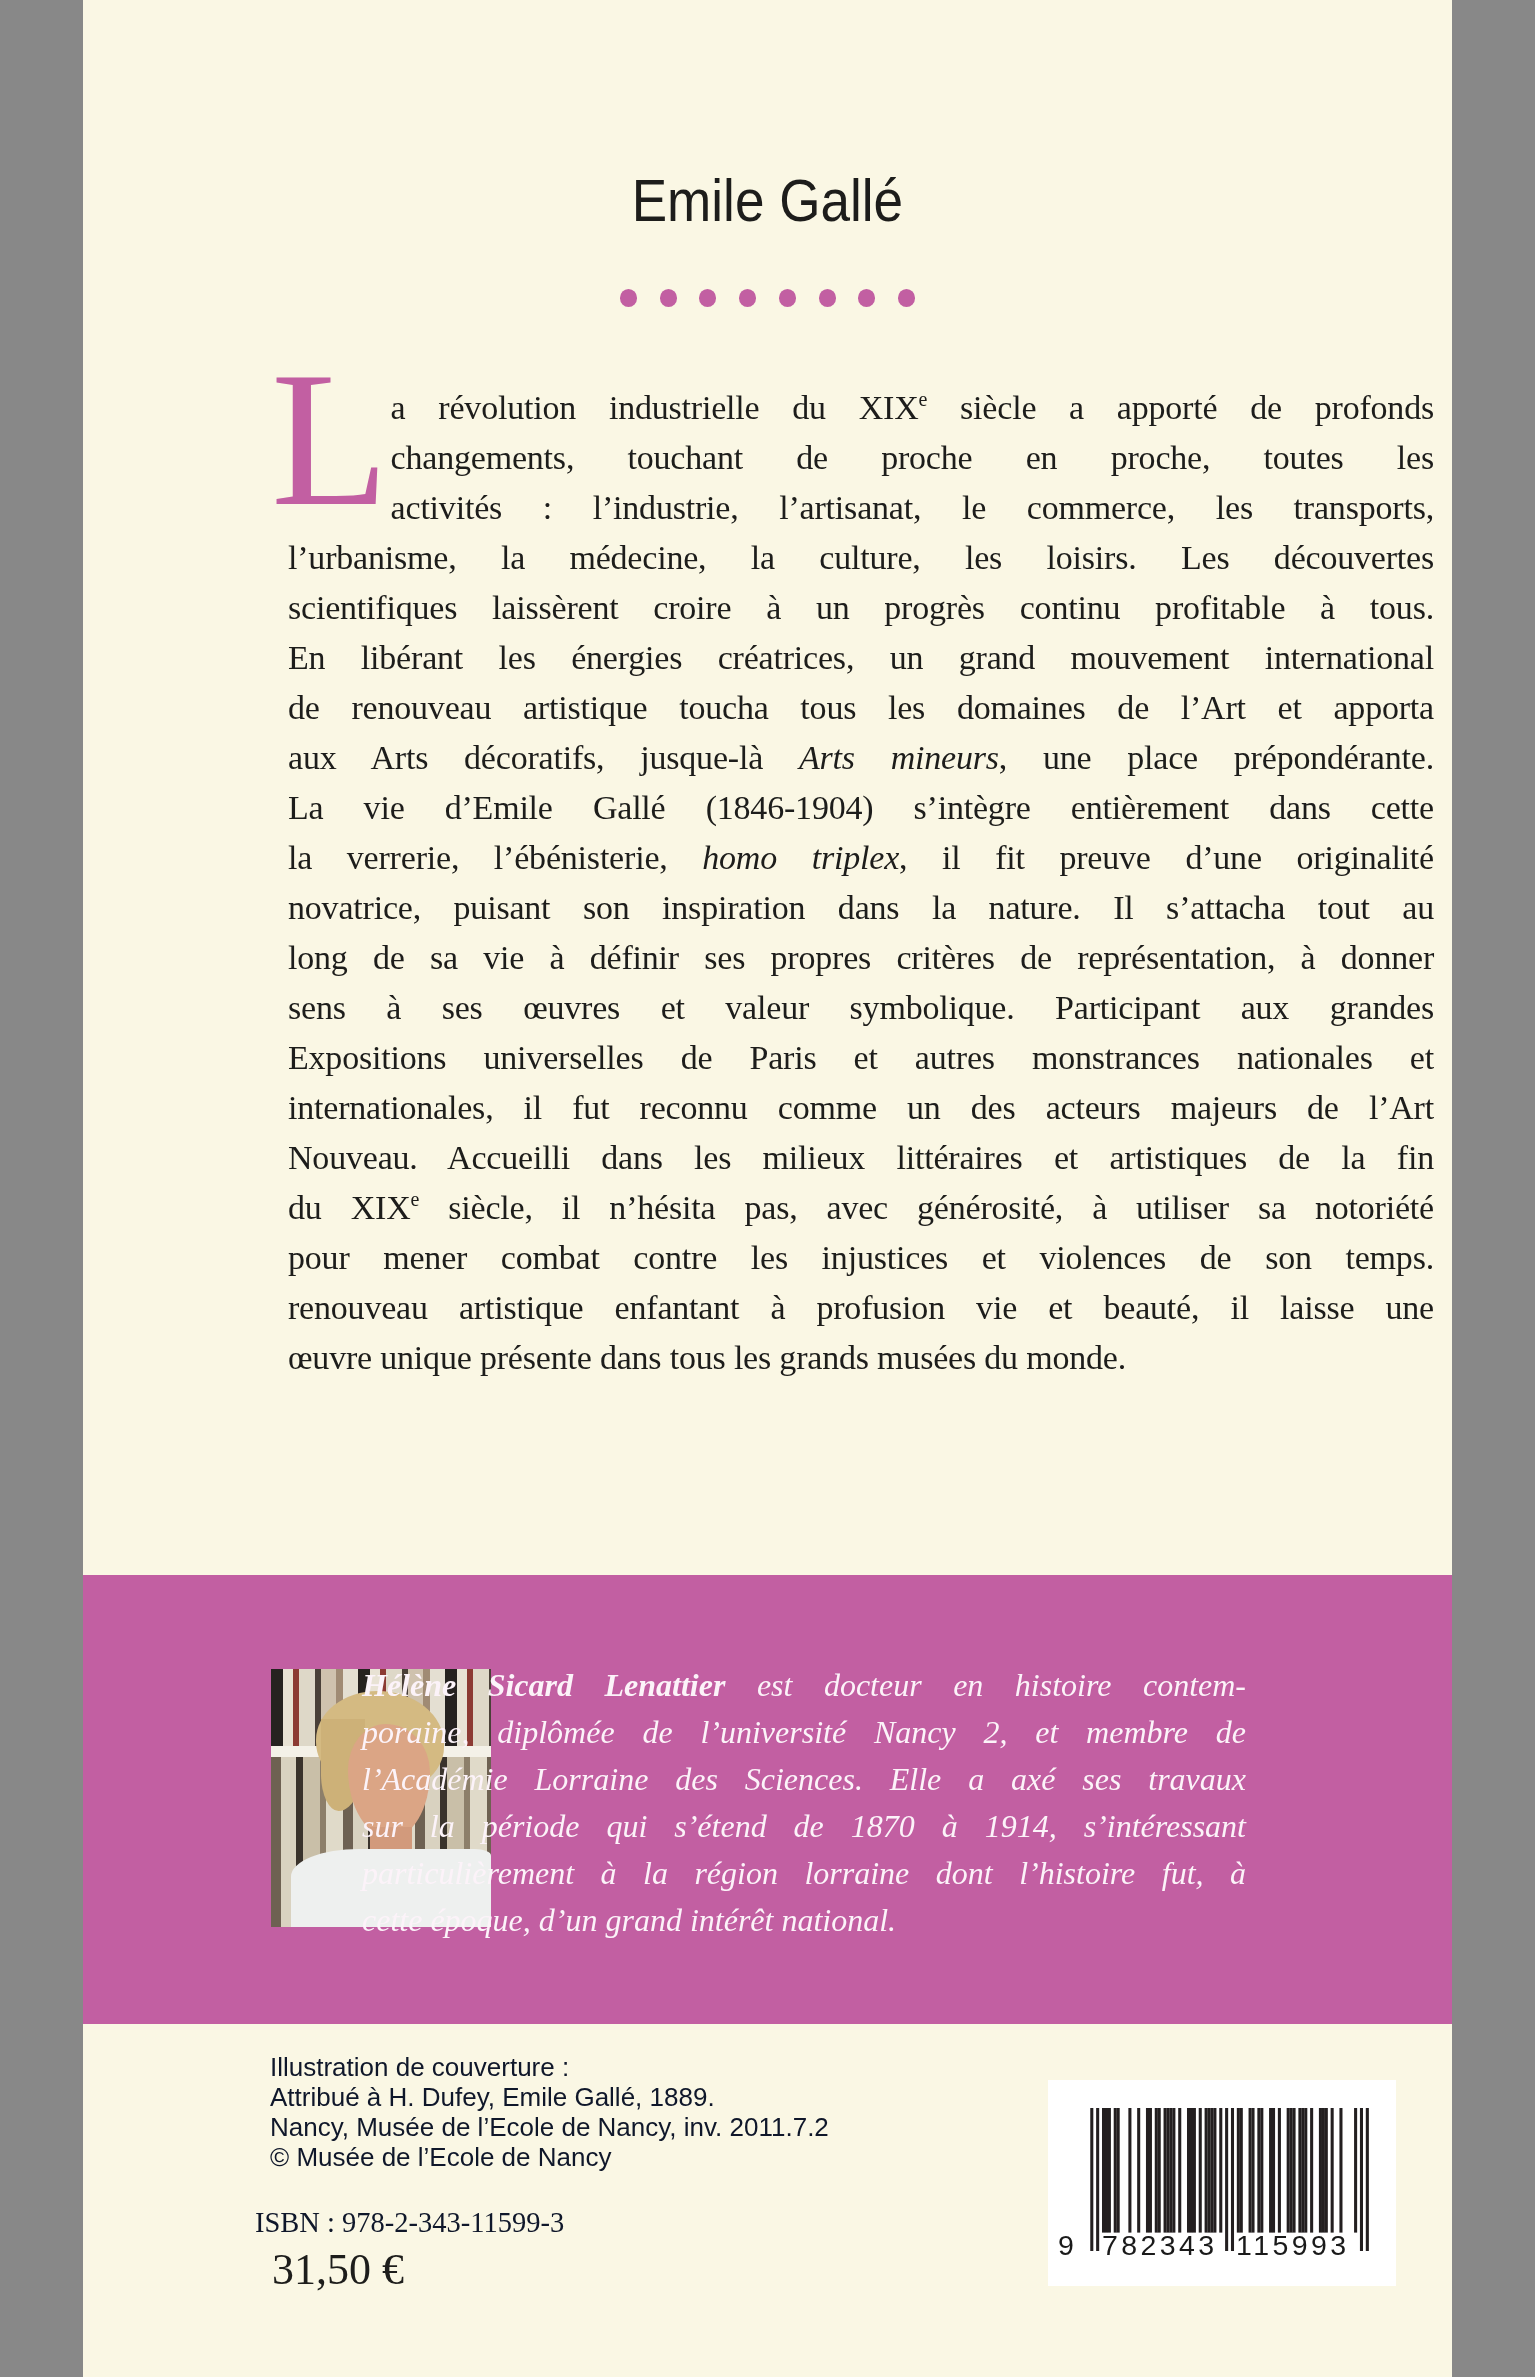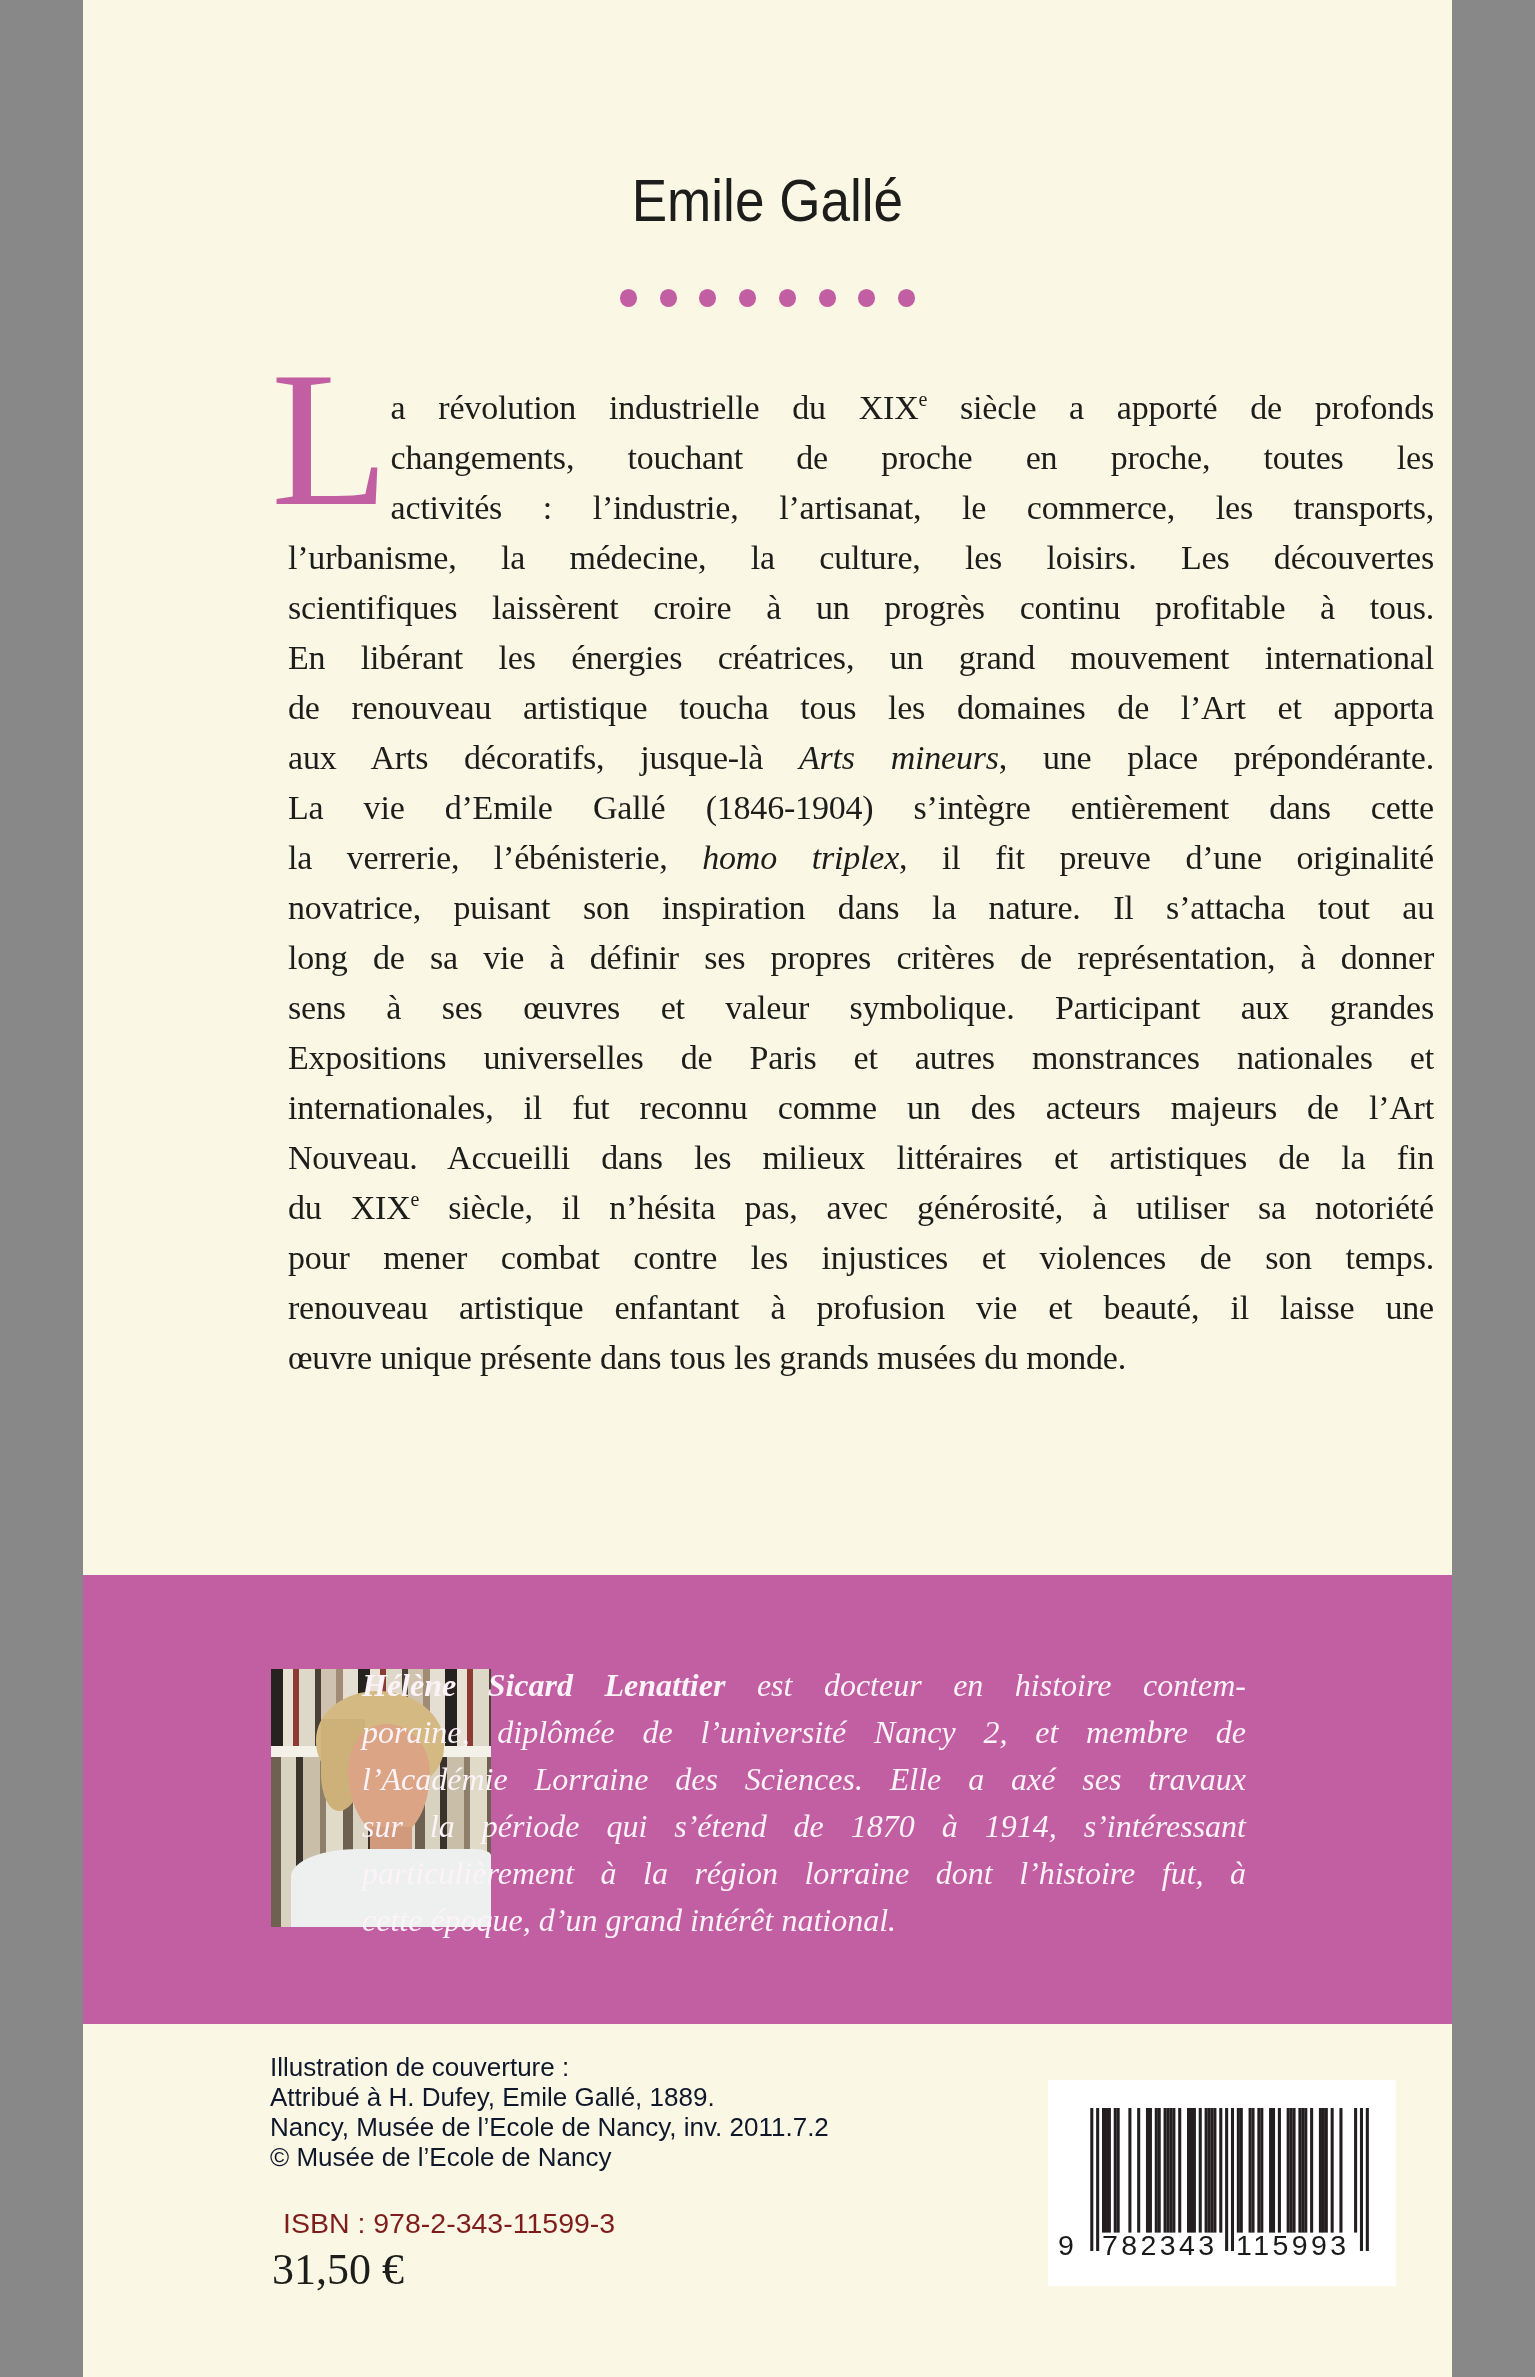--- a/index.html
+++ b/index.html
@@ -66,22 +66,22 @@
   .bio{
     position:absolute;left:267px;top:87px;width:896px; 
     font-size:32px;line-height:47px;font-style:italic;color:var(--band-text);
   }
   
   .credits{
     position:absolute;left:187px;top:2052px;
     font-family:"Liberation Sans",sans-serif;font-size:26px;line-height:30px;color:#0f172a;
   }
   .isbn{
-    position:absolute;left:200px;top:2206px;
-    font-family:Liberation Sans, sans-serif;font-size:28.5px;line-height:34px;color:#7f1d1d;
+    position:absolute;left:172px;top:2206px;
+    font-family:Liberation Serif, serif;font-size:28.5px;line-height:34px;color:#0f172a;
   }
   .price{
     position:absolute;left:189px;top:2245px;
     font-family:"Liberation Serif",serif;font-size:44px;line-height:49px;color:var(--ink);
   }
   .barcode{
     position:absolute;left:965px;top:2080px;width:348px;height:206px;background:#fff;
   }
   .barcode svg{position:absolute;left:42px;top:28px;}
   .bc-digit{

